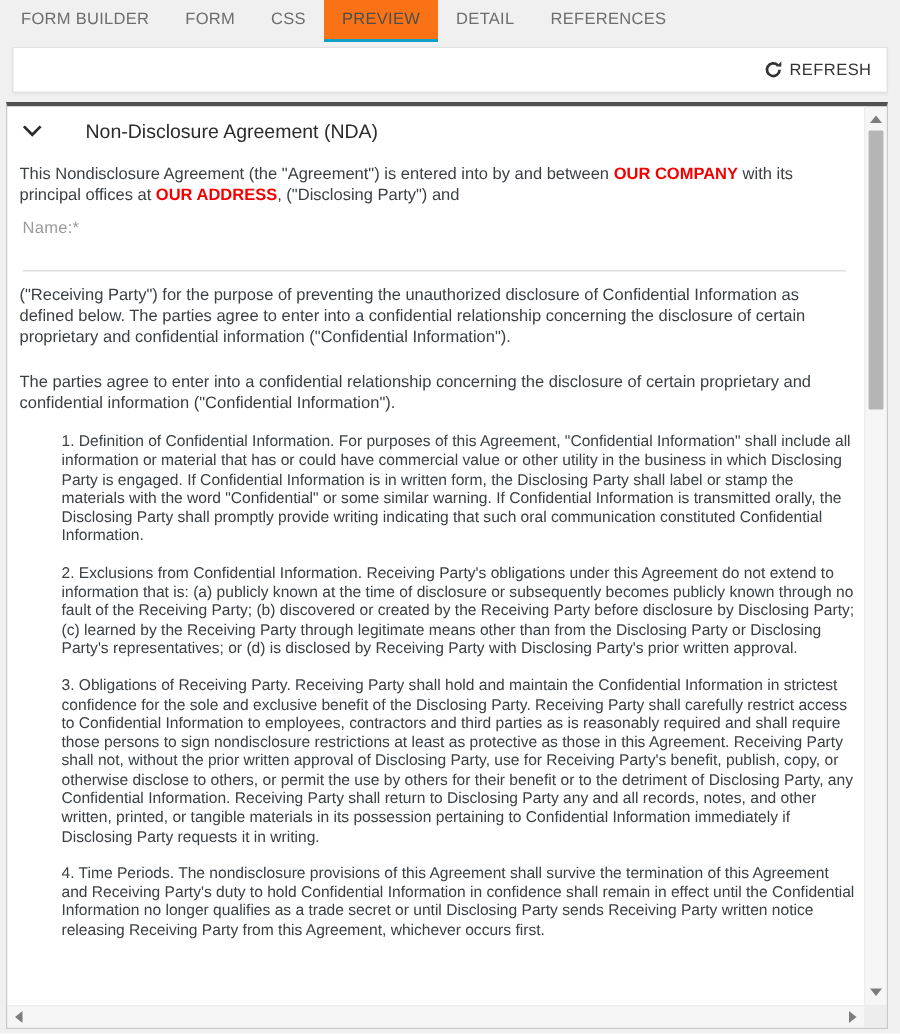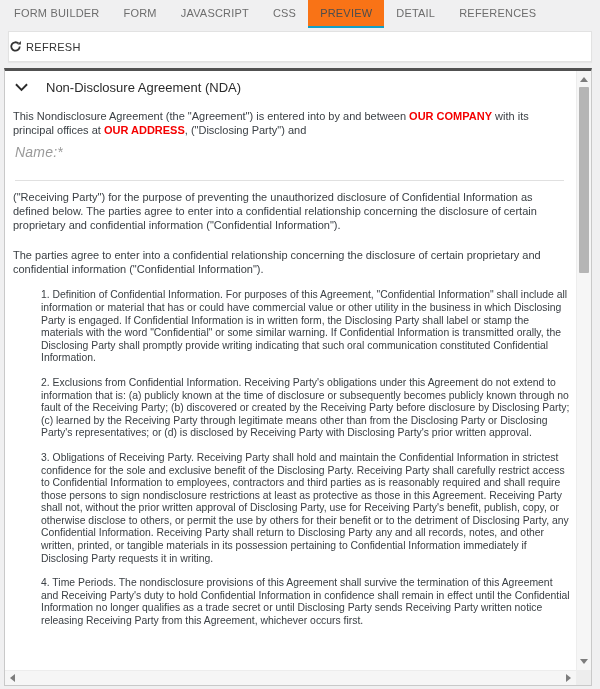--- a/index.html
+++ b/index.html
@@ -25,21 +25,21 @@
   }
   .tab.active{
     background:#f97316; color:#4d4d4d;
     border-bottom:2px solid #129fc6;
   }
 
   
   .toolbar{
     position:absolute; top:31px; left:8px; right:8px; height:31px;
     background:#ffffff; border:1px solid #e2e2e2;
-    display:flex; align-items:center; justify-content:flex-start;
+    display:flex; align-items:center; justify-content:flex-end;
     padding-right:10px;
     box-shadow:0 1px 1px rgba(0,0,0,.04);
   }
   .refresh-btn{
     display:flex; align-items:center; gap:4px;
     background:none; border:none; cursor:pointer;
     font-family:"Liberation Sans", sans-serif;
     font-size:11px; color:#333; letter-spacing:.3px;
   }
   .refresh-btn svg{ display:block; }
@@ -49,34 +49,34 @@
     position:absolute; top:68px; left:4px; right:8px; bottom:3px;
     background:#ffffff;
     border:1px solid #c9c9c9;
     border-top:3px solid #515151;
   }
   .panel-viewport{
     position:absolute; left:0; top:0; right:15px; bottom:15px;
     overflow:hidden; background:#fff;
   }
   .panel-header{
-    display:flex; align-items:center; gap:18px;
+    display:flex; align-items:center; gap:29px;
     padding:9px 10px 5px 10px;
     font-size:13px; color:#2b2b2b; cursor:pointer;
   }
   .panel-header svg{ display:block; }
 
   .doc{ padding:0 6px 0 8px; font-size:11px; line-height:14.3px; color:#3b4045; }
   .para{ margin-top:9px; }
   .para + .para{ margin-top:15px; }
   b.red{ color:#f40000; font-weight:bold; }
 
   
   .field{ margin:7px 2px 0 2px; }
-  .field label{ display:block; font-size:14px; color:#9a9a9a; letter-spacing:.2px;font-style:italic; }
+  .field label{ display:block; font-size:11px; color:#9a9a9a; letter-spacing:.2px; }
   .field input{
     display:block; width:calc(100% - 4px); height:22px;
     border:none; border-bottom:1px solid #e0e0e0; outline:none;
     font-family:"Liberation Sans", sans-serif; font-size:11px; color:#3b4045;
     background:transparent; border-radius:0;
   }
 
   .clauses{ margin:13px 0 0 28px; }
   .clause{ font-size:10.4px; line-height:12.6px; margin-bottom:12px; color:#3b4045; }
 
@@ -110,21 +110,20 @@
   .arrow-right{ right:5px; top:3px;
     border-top:4px solid transparent; border-bottom:4px solid transparent;
     border-left:5px solid #7d7d7d; }
 </style>
 </head>
 <body>
 
 <div class="tabbar">
   <div class="tab">FORM BUILDER</div>
   <div class="tab">FORM</div>
-  <div class="tab">JAVASCRIPT</div>
   <div class="tab">CSS</div>
   <div class="tab active">PREVIEW</div>
   <div class="tab">DETAIL</div>
   <div class="tab">REFERENCES</div>
 </div>
 
 <div class="toolbar">
   <button class="refresh-btn">
     <span>
       <svg width="13" height="13" viewBox="0 0 16 16">

